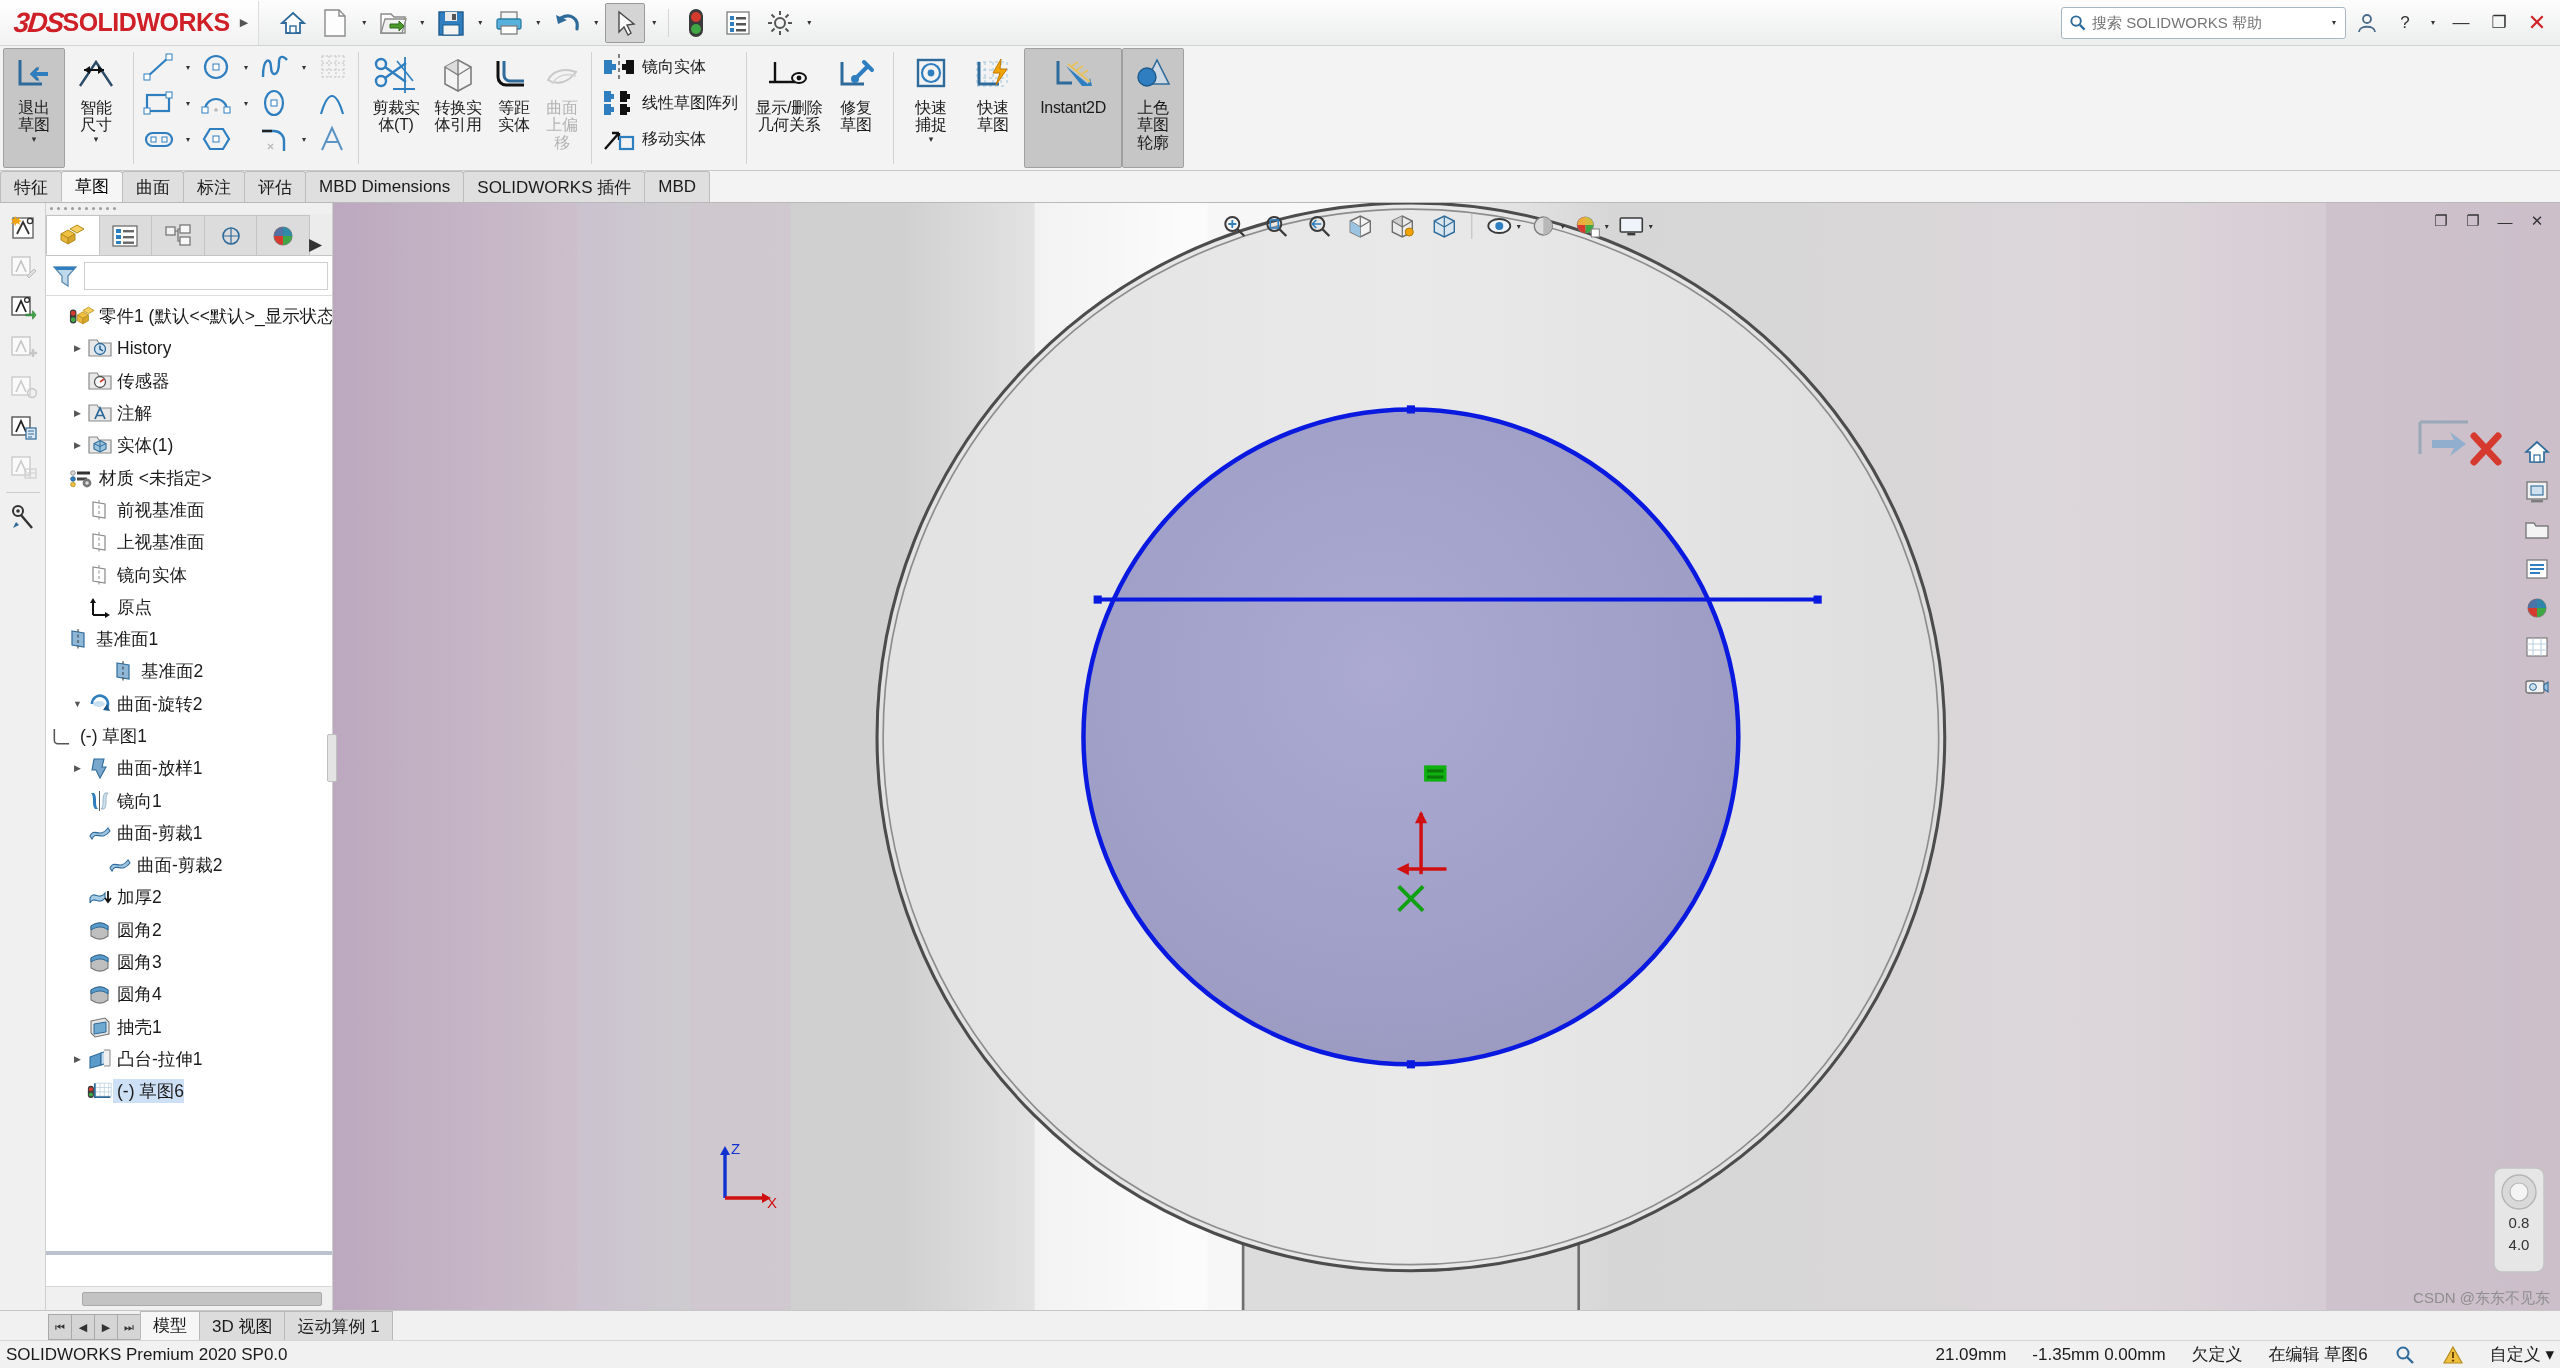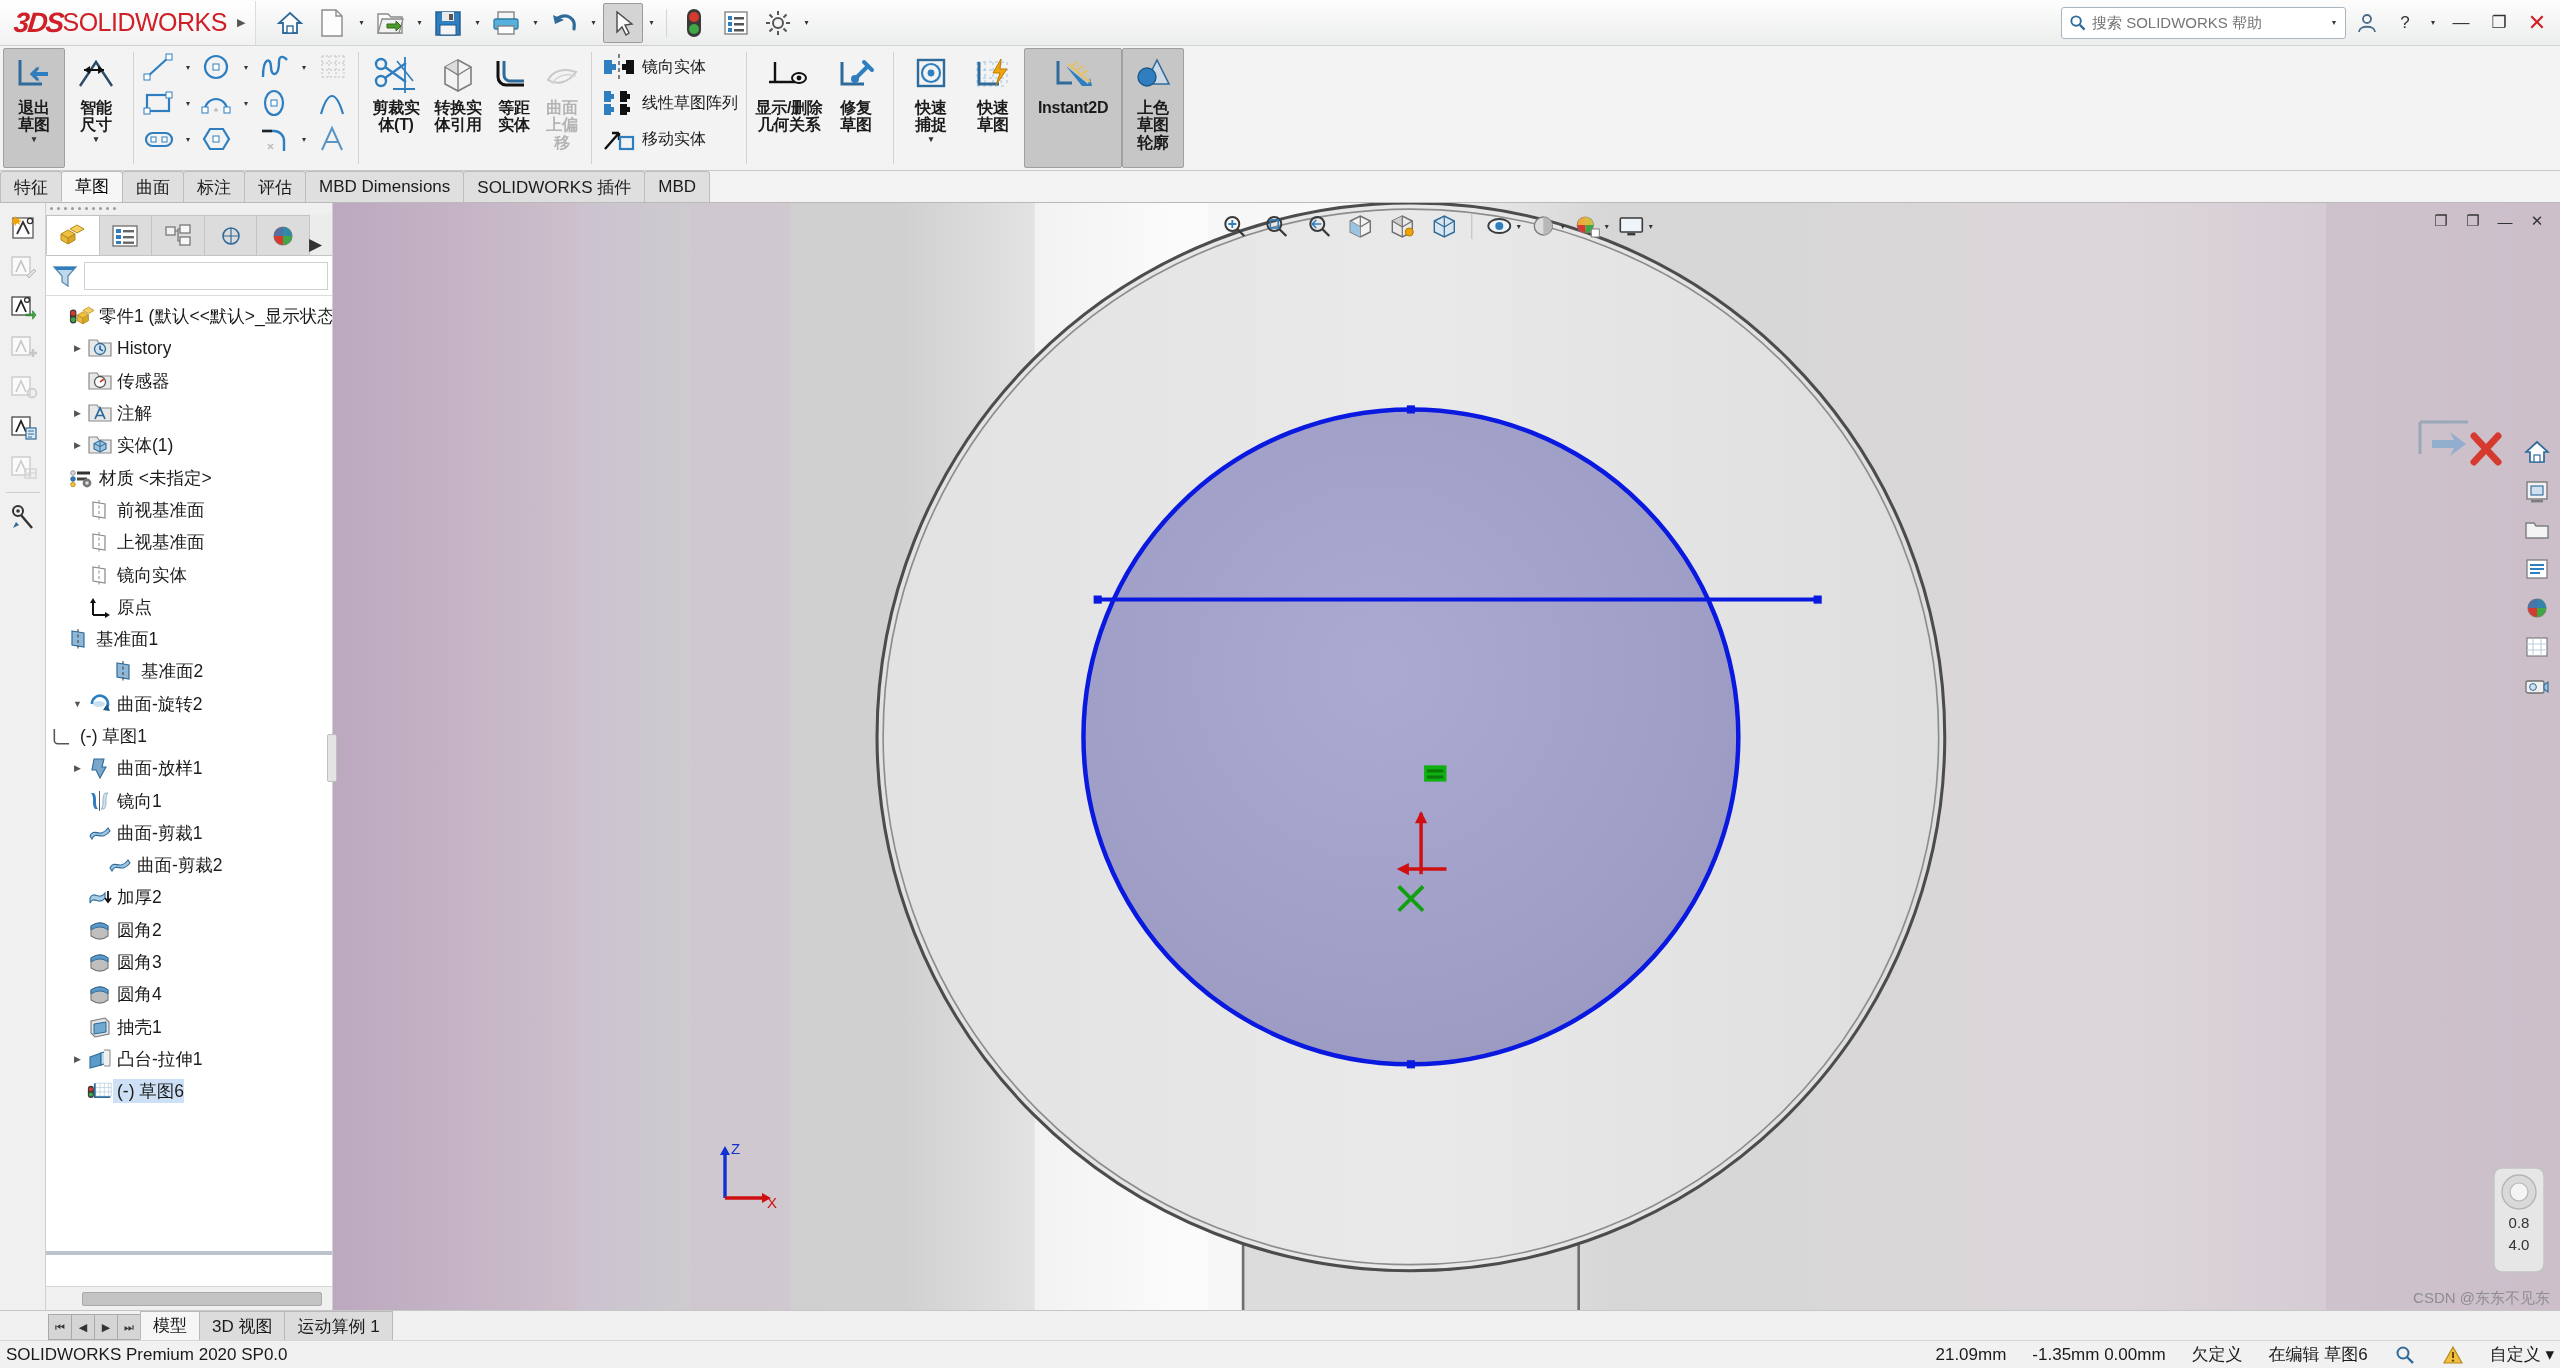--- a/index.html
+++ b/index.html
@@ -16,21 +16,21 @@
     border-bottom: 1px solid #d0d2d4; display: flex; align-items: center;
     position: relative; flex: 0 0 46px;
   }
   .logo {
     display: flex; align-items: center; padding: 0 10px 0 14px; height: 44px;
     border-right: 1px solid #dcdcdc;
     background: linear-gradient(#ffffff,#f2f2f2);
   }
   .logo-3ds { color: #cf2027; font-size: 28px; font-weight: bold; font-style: italic;
     letter-spacing: -2px; transform: skewX(-6deg); }
-  .logo-sw { color: #cf2027; font-size: 25px; font-weight: normal; letter-spacing: -0.5px; }
+  .logo-sw { color: #cf2027; font-size: 25px; font-weight: bold; letter-spacing: -0.5px; }
   .logo-arrow { margin-left: 10px; color: #555; font-size: 11px; }
 
   .qat { display: flex; align-items: center; gap: 2px; padding-left: 14px; }
   .qbtn { width: 40px; height: 40px; display: flex; align-items: center; justify-content: center;
     border: 1px solid transparent; border-radius: 2px; cursor: default; }
   .qbtn.sel { background: #d4d4d4; border: 1px solid #9a9a9a; }
   .caret { font-size: 8px; color: #333; padding: 0 5px; align-self: center; }
   .qsep { width: 1px; height: 28px; background: #d5d5d5; margin: 0 5px; }
 
   .doc-title {
@@ -50,21 +50,21 @@
   .mag { width: 17px; height: 17px; margin: 0 6px 0 3px; flex: 0 0 auto; }
   .winbtn { width: 34px; height: 40px; display: flex; align-items: center; justify-content: center;
      font-size: 17px; color: #333; }
   .winbtn.close { color: #cf2027; font-size: 22px; }
 
   
   .ribbon {
     height: 125px; background: #f3f3f3; border-bottom: 1px solid #c8c8c8;
     display: flex; align-items: stretch; flex: 0 0 125px; position: relative;
   }
-  .rgroup { display: flex; align-items: stretch; padding: 2px 3px; font-weight: bold; }
+  .rgroup { display: flex; align-items: stretch; padding: 2px 3px; }
   .rsep { width: 1px; background: #d2d2d2; margin: 6px 3px; }
 
   .bigbtn {
     width: 62px; display: flex; flex-direction: column; align-items: center;
     padding: 4px 1px 0; border: 1px solid transparent; border-radius: 2px;
   }
   .bigbtn.active { background: #c6c6c6; border: 1px solid #a0a0a0; }
   .bigbtn.wide { width: 72px; }
   .bigbtn .ico { height: 46px; display: flex; align-items: center; justify-content: center; }
   .bigbtn .lbl { font-size: 16px; color: #1b1b1b; text-align: center; line-height: 1.08;

